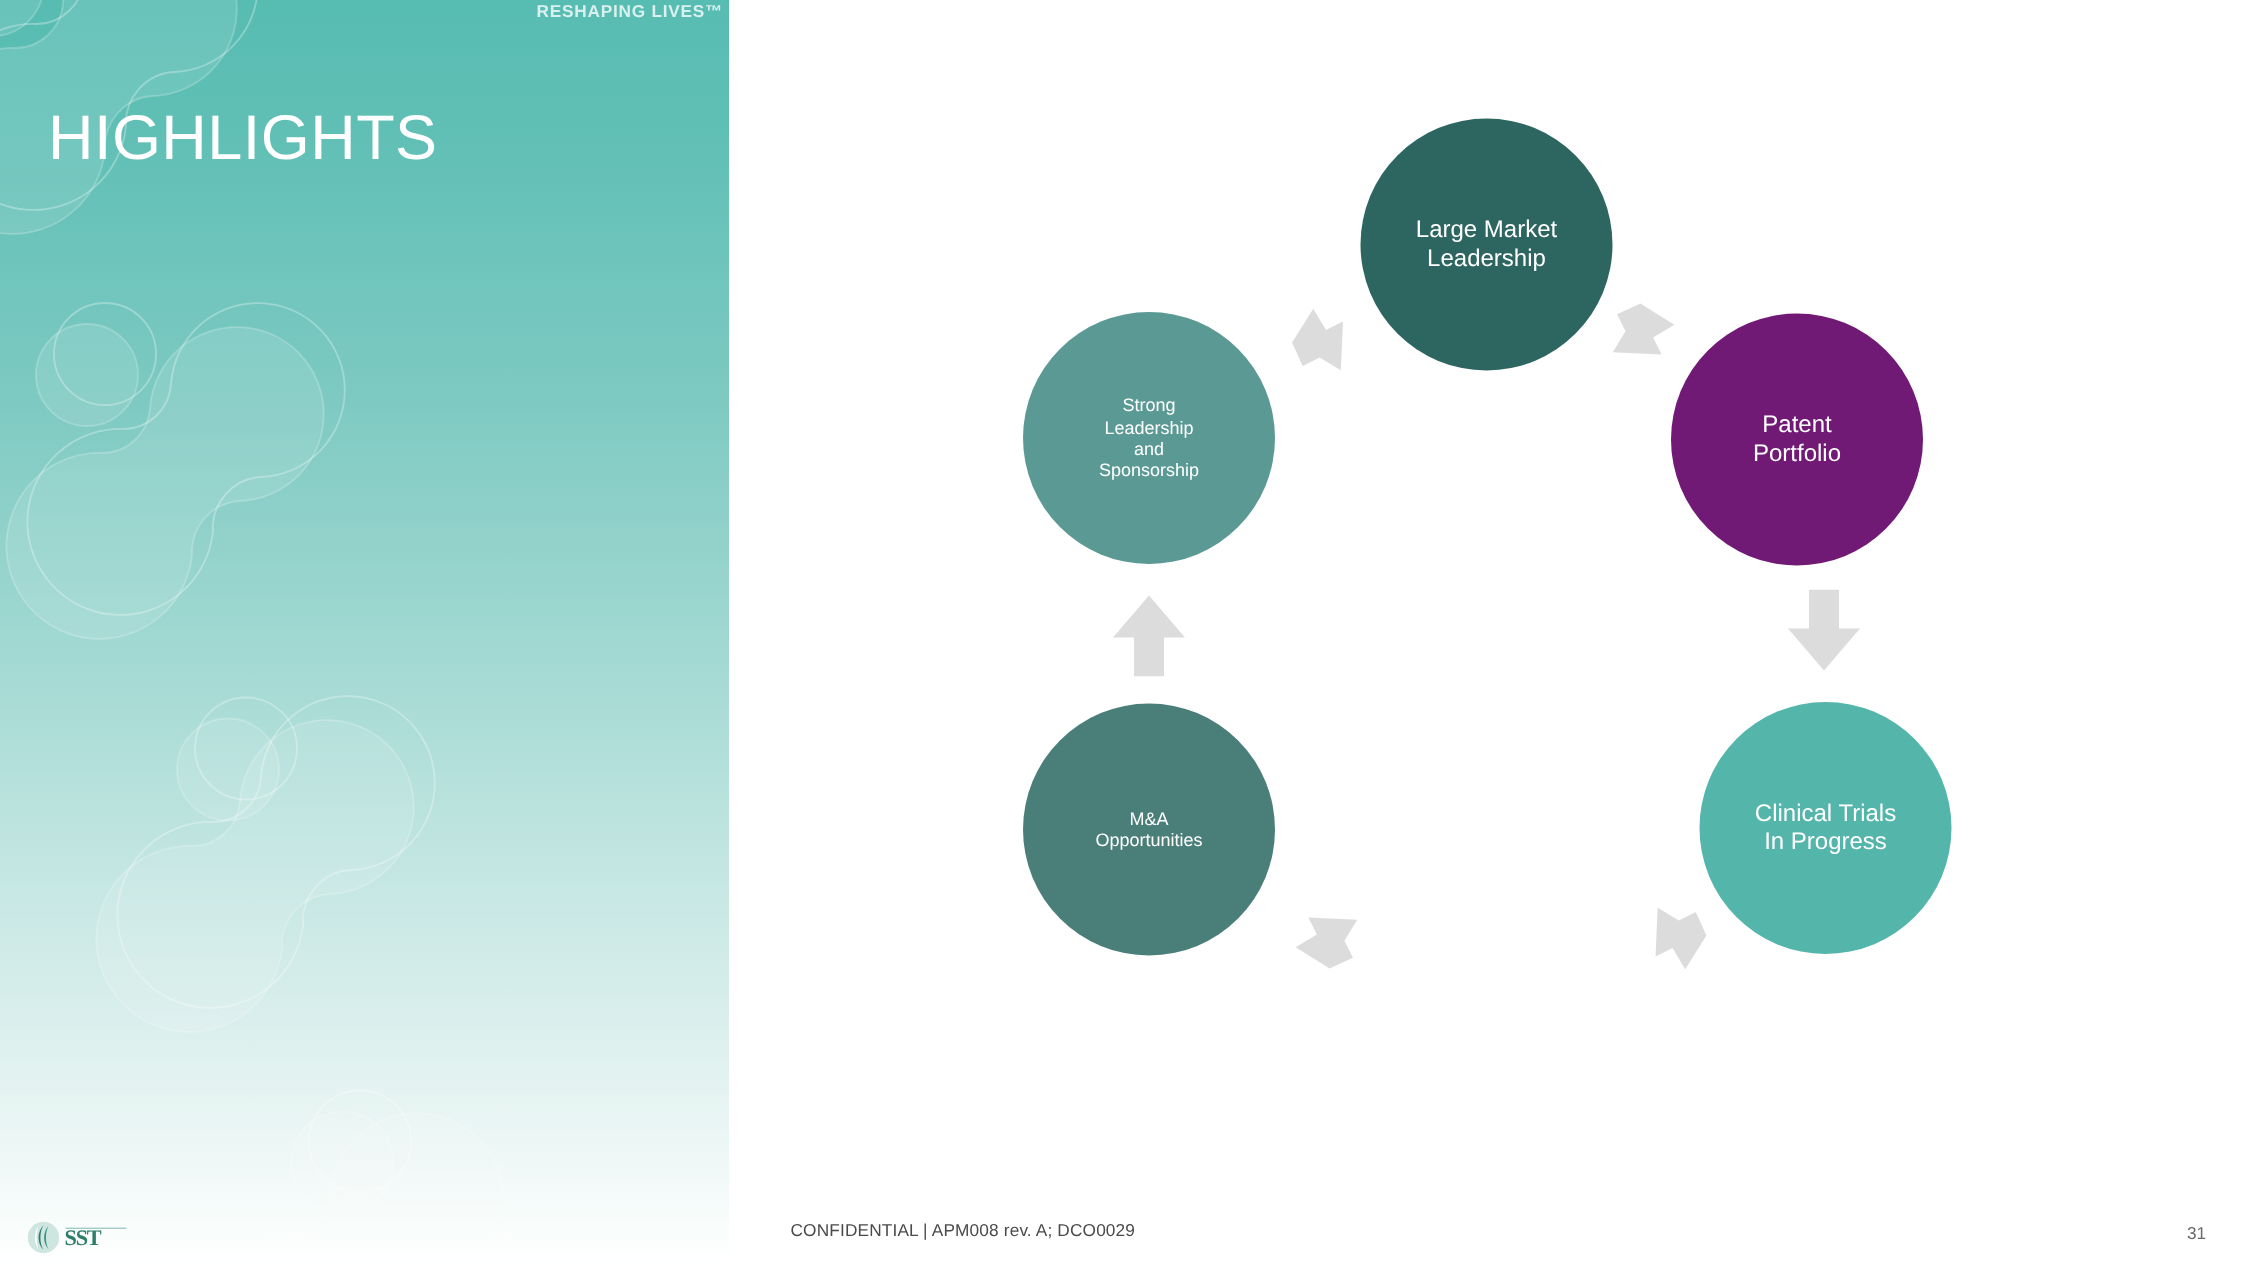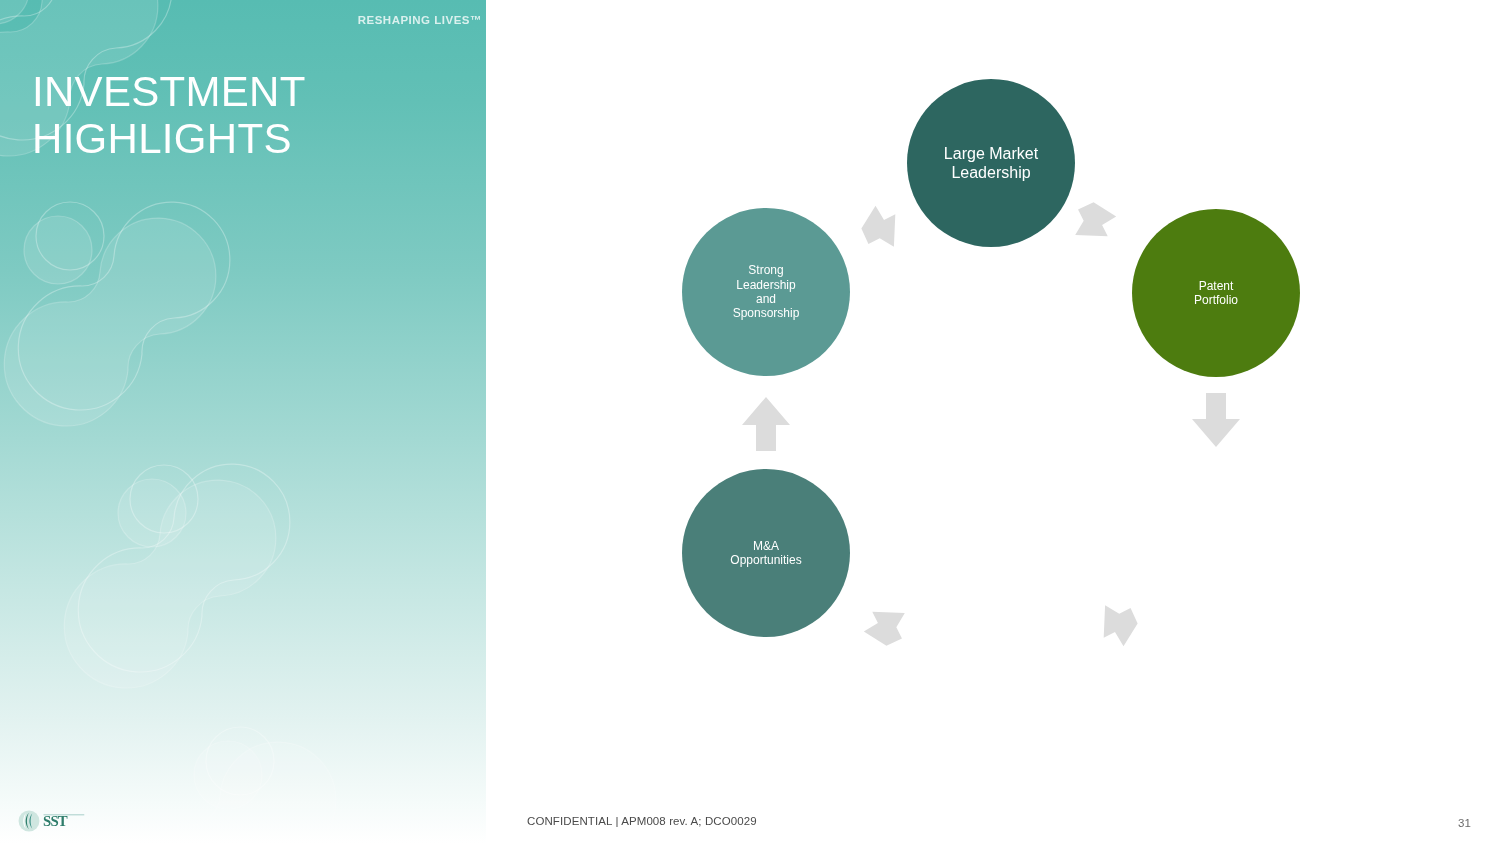--- a/index.html
+++ b/index.html
@@ -37,41 +37,40 @@
   }
 
   #tagline {
     position:absolute;
     right:4px; top:2px;
     font-size:11.5px;
     font-weight:bold;
     letter-spacing:0.5px;
     color:rgba(255,255,255,0.78);
     white-space:nowrap;
-    margin-top:12px;
   }
 
   #page-title {
     position:absolute;
     left:32px; top:68px;
     width:420px;
     font-size:42px;
     font-weight:300;
     line-height:1.13;
     color:#ffffff;
     letter-spacing:0.3px;
   }
   #page-title .tline { display:block; }
 
   
   #logo {
     position:absolute;
     left:18px; top:806px;
     width:70px; height:30px;
-    display:flex; align-items:center; gap:3px;
+    display:flex; align-items:flex-end; gap:3px;
   }
   #logo-mark { width:22px; height:22px; flex:0 0 auto; }
   #logo-word { width:44px; height:22px; flex:0 0 auto; }
 
   
   #footer-confidential {
     position:absolute;
     left:527px; top:815px;
     font-size:11.5px;
     color:#4a4a4a;
@@ -176,21 +175,20 @@
                  a 32,32 0 0 1 -32,30 Z" transform="translate(142,556)"></path>
         <circle cx="70" cy="236" r="34"></circle>
         <circle cx="164" cy="499" r="34"></circle>
         <circle cx="240" cy="761" r="34"></circle>
       </g>
     </svg>
 
     <div id="tagline">RESHAPING LIVES™</div>
 
     <h1 id="page-title">
-      <span class="tline">INVESTMENT</span>
       <span class="tline">HIGHLIGHTS</span>
     </h1>
 
     <div id="logo">
       <svg id="logo-mark" viewBox="0 0 40 40">
         <circle cx="20" cy="20" r="19" fill="#cfe6e0"></circle>
         <path d="M14 6 C8 14, 8 26, 14 34 C11 26, 11 14, 14 6 Z" fill="#ffffff"></path>
         <path d="M20 5 C12 13, 12 27, 20 35 C15 27, 15 13, 20 5 Z" fill="#2e7d6b"></path>
         <path d="M26 6 C19 14, 19 26, 26 34 C22 26, 22 14, 26 6 Z" fill="#3f9389"></path>
       </svg>
@@ -235,27 +233,33 @@
       </g>
     </svg>
 
     <div class="node" style="left:421px; top:79px; width:168px; height:168px; background:#2d6660; font-size:16px;">
       <span class="node-label">
         <span class="l">Large Market</span>
         <span class="l">Leadership</span>
       </span>
     </div>
 
-    <div class="node" style="left:646px; top:209px; width:168px; height:168px; background:#4d7c0f; font-size:12px;">
+    <div class="node" style="left:628px; top:209px; width:168px; height:168px; background:#701a75; font-size:16px;">
       <span class="node-label">
         <span class="l">Patent</span>
         <span class="l">Portfolio</span>
       </span>
     </div>
 
+    <div class="node" style="left:647px; top:468px; width:168px; height:168px; background:#54b5ab; font-size:16px;">
+      <span class="node-label">
+        <span class="l">Clinical Trials</span>
+        <span class="l">In Progress</span>
+      </span>
+    </div>
 
 
     <div class="node" style="left:196px; top:469px; width:168px; height:168px; background:#4a7f79; font-size:12px;">
       <span class="node-label">
         <span class="l">M&amp;A</span>
         <span class="l">Opportunities</span>
       </span>
     </div>
 
     <div class="node" style="left:196px; top:208px; width:168px; height:168px; background:#5b9a94; font-size:12px;">

